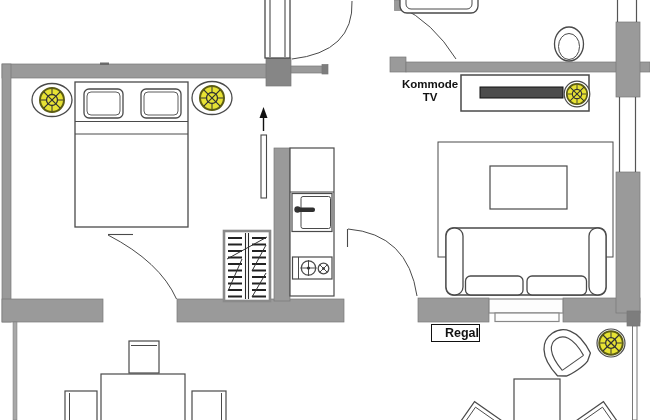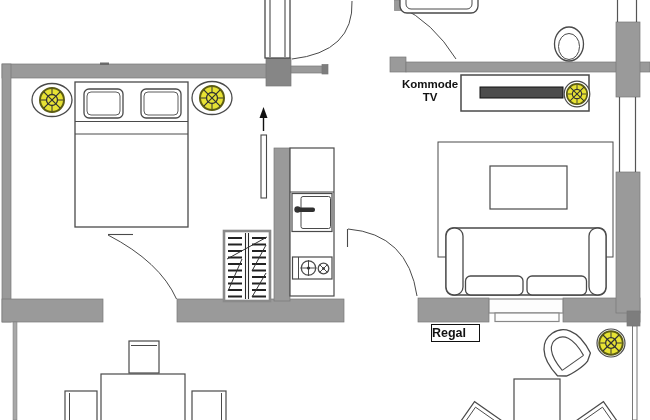--- a/index.html
+++ b/index.html
@@ -2,21 +2,21 @@
 <html><head>
 <meta charset="utf-8">
 <style>
   html,body{margin:0;padding:0;background:#fff;}
   .stage{position:relative;width:650px;height:420px;background:#fff;overflow:hidden;
          font-family:"Liberation Sans",sans-serif;}
   .stage svg{position:absolute;left:0;top:0;}
   .lbl{position:absolute;color:#111;font-weight:bold;}
   .lbl-kommode{left:399px;top:78px;width:62px;text-align:center;font-size:11.5px;line-height:13px;}
   .lbl-regal{left:431px;top:324px;width:47px;height:16px;border:1.6px solid #111;background:#fff;
-             font-size:12.5px;line-height:16px;text-align:left;}
+             font-size:12.5px;line-height:16px;text-align:right;}
 </style>
 </head>
 <body>
 
 <div class="stage">
 <svg width="650" height="420" viewBox="0 0 650 420">
   <defs>
     <g id="lampCore">
       <circle r="12" fill="#e7e234" stroke="#5c5c14" stroke-width="2"></circle>
       <line x1="-8.2" y1="-8.2" x2="8.2" y2="8.2" stroke="#333" stroke-width="1.2"></line>

